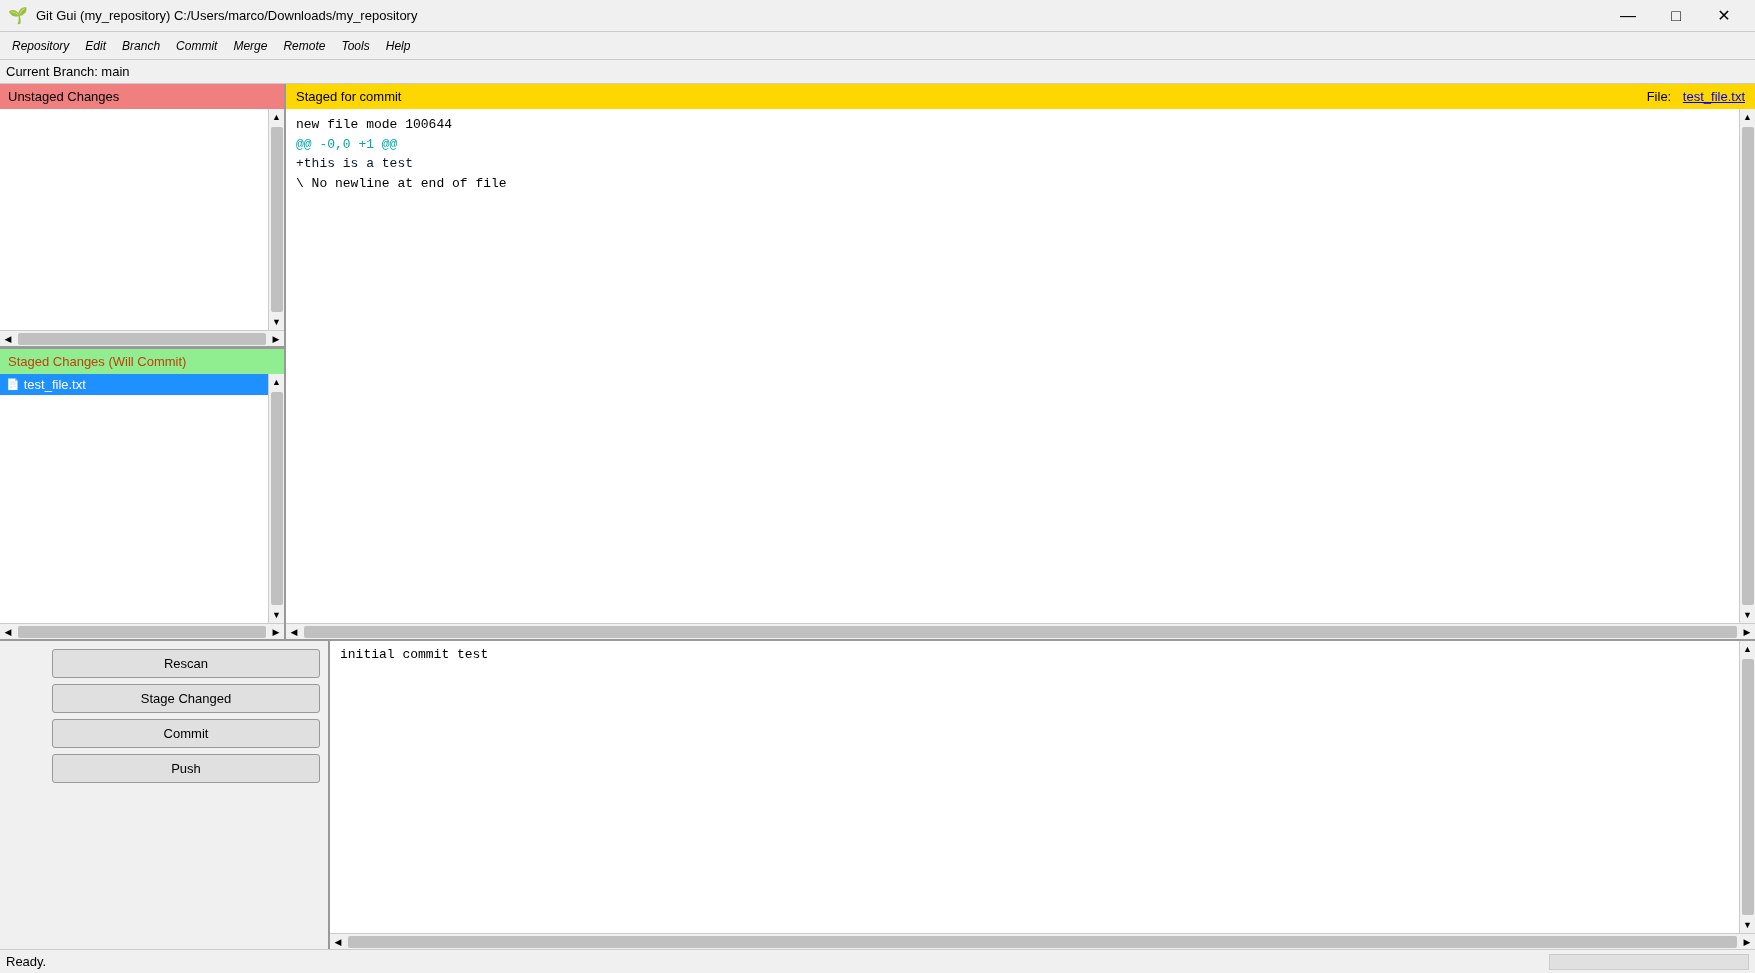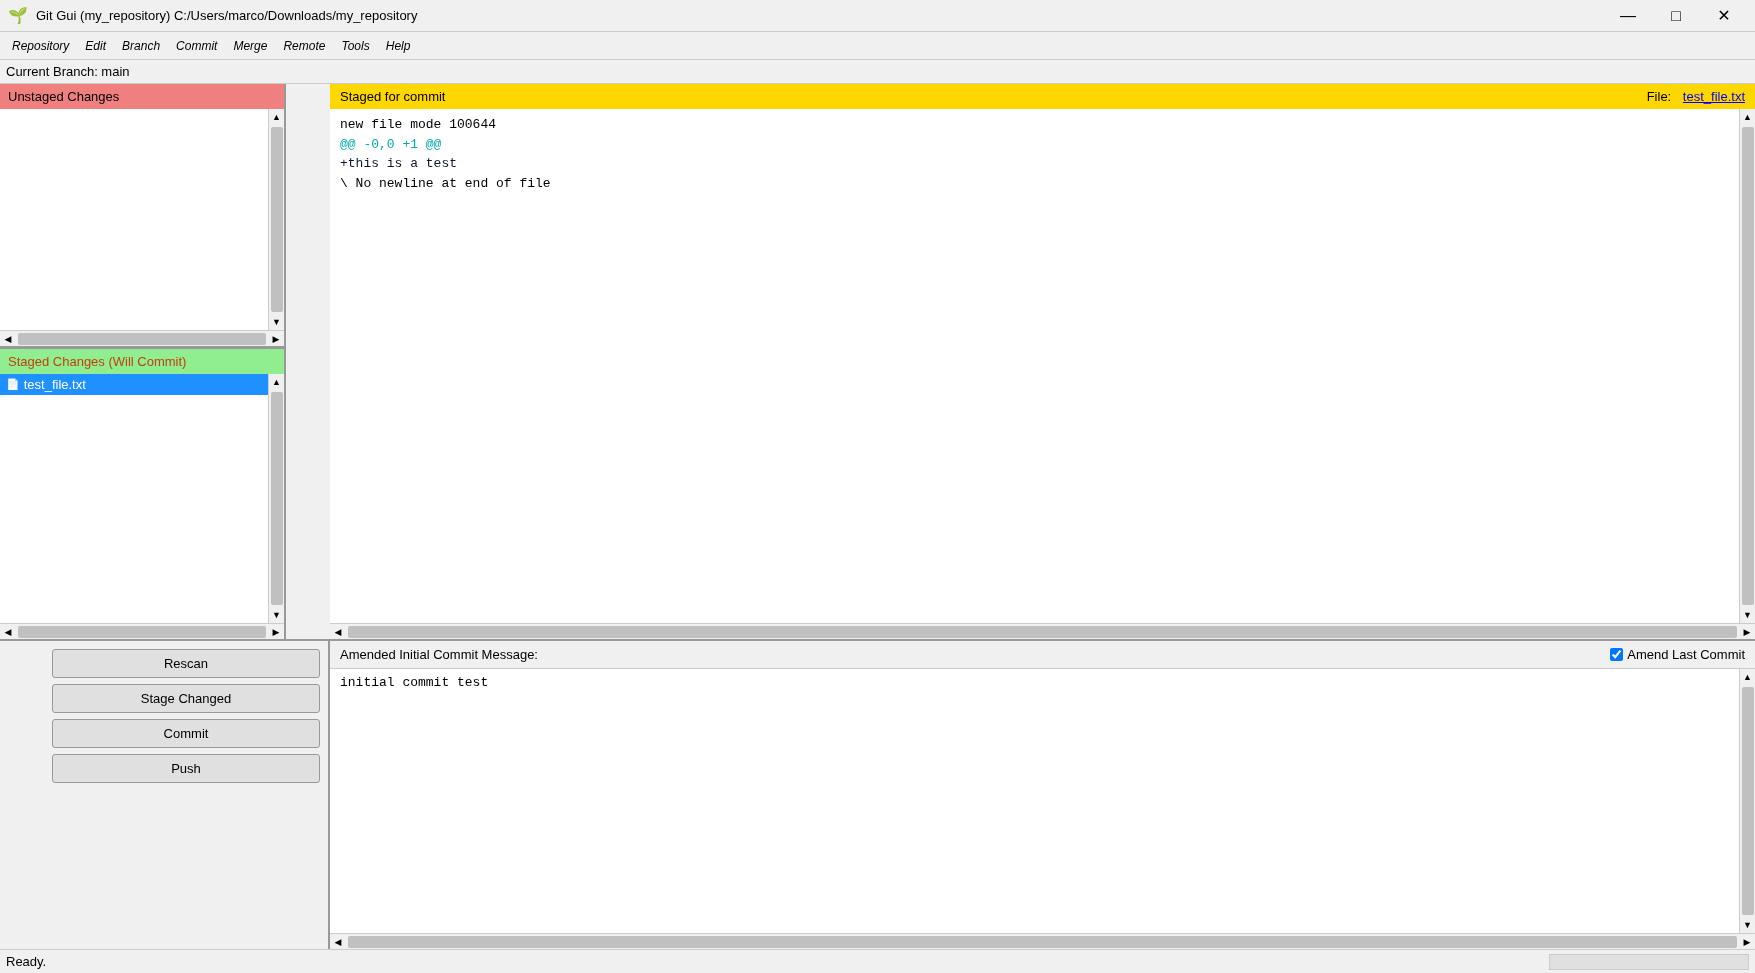--- a/index.html
+++ b/index.html
@@ -84,21 +84,20 @@
       flex: 1;
       display: flex;
       flex-direction: column;
       overflow: hidden;
     }
     
     .top-section {
       display: flex;
       flex: 1;
       overflow: hidden;
-      gap: 44px;
     }
     
     .left-panel {
       width: 286px;
       flex-shrink: 0;
       display: flex;
       flex-direction: column;
       border-right: 2px solid #999;
     }
     
@@ -456,27 +455,20 @@
   <div class="bottom-section">
 
     <div class="bottom-left">
       <button class="action-btn">Rescan</button>
       <button class="action-btn">Stage Changed</button>
       <button class="action-btn">Commit</button>
       <button class="action-btn">Push</button>
     </div>
 
     <div class="bottom-right">
-      <div class="commit-msg-header">
-        <span>Amended Initial Commit Message:</span>
-        <div class="amend-checkbox-area">
-          <input type="checkbox" checked="" style="">
-          <label>Amend Last Commit</label>
-        </div>
-      </div>
       <div class="commit-msg-area">
         <div class="commit-msg-text" style="margin-right:16px;">
           <span>initial commit test</span>
         </div>
         <div class="v-scrollbar">
           <div class="v-scrollbar-arrow">▲</div>
           <div class="v-scrollbar-thumb"></div>
           <div class="v-scrollbar-arrow">▼</div>
         </div>
       </div>

